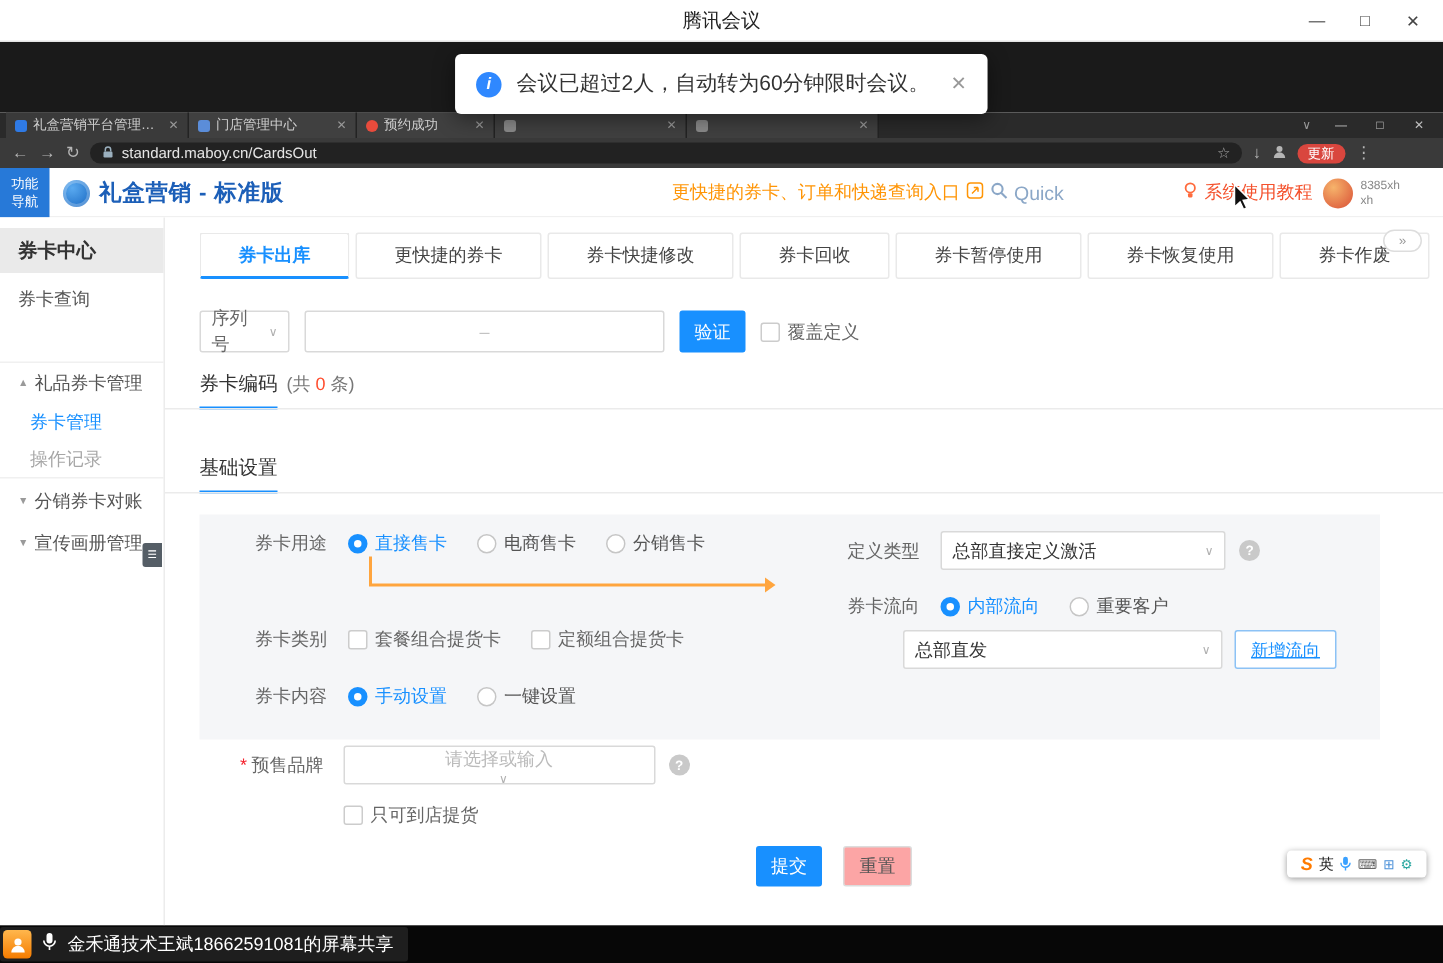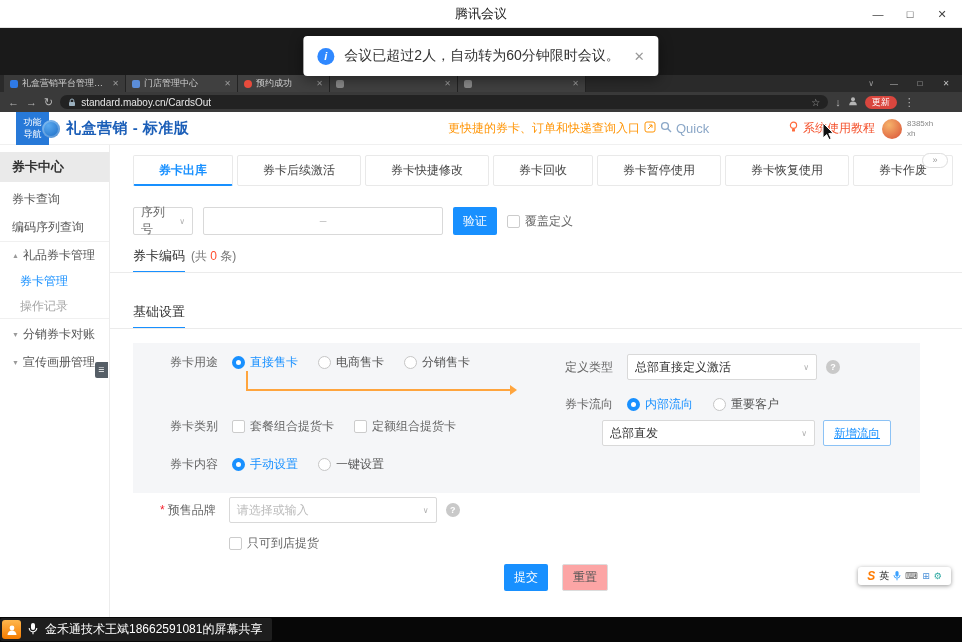--- a/index.html
+++ b/index.html
@@ -35,21 +35,21 @@
 
   .navbar{height:20px;background:#3a3a3a;display:flex;align-items:center;padding:0 8px;gap:7px;}
   .nav-ic{color:#b5b5b5;font-size:11px;line-height:1;}
   .urlbox{flex:1;height:14px;background:#222;border-radius:7px;display:flex;align-items:center;padding:0 8px;gap:5px;max-width:768px;}
   .urlbox .url{color:#e6e6e6;font-size:10px;flex:1;}
   .urlbox .star{color:#a5a5a5;font-size:10px;}
   .update-pill{height:13px;background:#d9463e;border-radius:7px;color:#fff;font-size:9px;display:flex;align-items:center;padding:0 7px;}
 
   
   .appbar{position:relative;height:33px;background:#fff;border-bottom:1px solid #f0f0f0;}
-  .nav-toggle{position:absolute;left:16px;top:0;width:33px;height:33px;background:#2779d8;color:#fff;font-size:9px;line-height:1.25;display:flex;flex-direction:column;align-items:center;justify-content:center;}
+  .nav-toggle{position:absolute;left:0;top:0;width:33px;height:33px;background:#2779d8;color:#fff;font-size:9px;line-height:1.25;display:flex;flex-direction:column;align-items:center;justify-content:center;}
   .brand{position:absolute;left:42px;top:0;height:33px;display:flex;align-items:center;gap:6px;}
   .brand-logo{width:18px;height:18px;border-radius:50%;background:radial-gradient(circle at 35% 30%,#5aaaf0,#1565c0);box-shadow:inset 0 0 0 2px rgba(255,255,255,.25);}
   .brand-text{font-size:15px;font-weight:bold;color:#1c5fb8;letter-spacing:.5px;}
   .share-center{position:absolute;left:278px;top:0;height:33px;display:flex;align-items:center;gap:5px;color:#ff9100;font-size:14px;font-weight:bold;}
   .promo{position:absolute;left:448px;top:0;height:33px;display:flex;align-items:center;gap:4px;color:#ff9506;font-size:12px;}
   .quick{position:absolute;left:660px;top:0;height:33px;display:flex;align-items:center;gap:4px;color:#8ba7c7;font-size:13px;}
   .tutorial{position:absolute;left:788px;top:0;height:33px;display:flex;align-items:center;gap:4px;color:#f4512c;font-size:12px;}
   .userbox{position:absolute;left:882px;top:0;height:33px;display:flex;align-items:center;gap:5px;}
   .avatar{width:20px;height:20px;border-radius:50%;background:radial-gradient(circle at 35% 30%,#f6b36b,#d94f35);}
   .uname{font-size:8px;color:#888;line-height:1.2;}
@@ -98,21 +98,21 @@
   .flabel{width:50px;font-size:12px;color:#666;margin-right:12px;flex:none;}
   .radio{display:flex;align-items:center;gap:5px;font-size:12px;color:#555;margin-right:20px;}
   .rdot{width:13px;height:13px;border-radius:50%;border:1px solid #c6c6c6;background:#fff;flex:none;}
   .radio.sel{color:#1890ff;}
   .radio.sel .rdot{border:4px solid #1890ff;}
   .conn-v{position:absolute;left:113px;top:28px;width:2px;height:19px;background:#ffa53e;}
   .conn-h{position:absolute;left:113px;top:46px;width:264px;height:2px;background:#ffa53e;}
   .conn-arrow{position:absolute;left:377px;top:42px;width:0;height:0;border-left:7px solid #ffa53e;border-top:5px solid transparent;border-bottom:5px solid transparent;}
   .sel-def{width:190px;height:26px;}
   .sel-flow{width:213px;height:26px;}
-  .sel-brand{width:208px;height:26px;}
+  .sel-brand{width:208px;height:26px;flex-direction:column;}
   .qmark{width:14px;height:14px;border-radius:50%;background:#c9c9c9;color:#fff;font-size:9px;font-weight:bold;display:flex;align-items:center;justify-content:center;margin-left:9px;flex:none;}
 
   .row-brand{position:absolute;left:50px;top:352px;display:flex;align-items:center;}
   .row-brand .req{color:#f5222d;font-size:12px;margin-right:3px;}
   .row-brand .flabel{width:auto;margin-right:13px;}
   .row-store{position:absolute;left:119px;top:390px;}
   .actions{position:absolute;left:378px;top:419px;display:flex;gap:14px;padding-left:16px;}
 
   
   .sogou{position:absolute;left:858px;top:539px;width:93px;height:18px;background:#fff;border-radius:3px;box-shadow:0 1px 4px rgba(0,0,0,.4);display:flex;align-items:center;justify-content:center;gap:4px;z-index:70;}
@@ -239,23 +239,20 @@
         </div>
       </div>
 
       <div class="appbody">
 
         <aside class="sidebar">
           <div class="sb-header">券卡中心</div>
           <div class="sb-item" style="top:41px">
               <span>券卡查询</span>
             </div>
-          <div class="sb-item" style="top:69px">
-              <span>编码序列查询</span>
-            </div>
           <div class="sb-line" style="top:96px"></div>
           <div class="sb-item" style="top:97px">
             <span class="caret">▲</span>
             <span>礼品券卡管理</span>
           </div>
           <div class="sb-item sub active" style="top:123px">
               <span>券卡管理</span>
             </div>
           <div class="sb-item sub muted" style="top:148px">
               <span>操作记录</span>
@@ -269,21 +266,21 @@
             <span class="caret">▼</span>
             <span>宣传画册管理</span>
           </div>
           <div class="sb-handle">☰</div>
         </aside>
 
         <main class="content">
 
           <div class="main-tabs">
             <span class="mtab active">券卡出库</span>
-            <span class="mtab">券卡后续激活</span>
+            <span class="mtab">更快捷的券卡</span>
             <span class="mtab">券卡快捷修改</span>
             <span class="mtab">券卡回收</span>
             <span class="mtab">券卡暂停使用</span>
             <span class="mtab">券卡恢复使用</span>
             <span class="mtab">券卡作废</span>
           </div>
           <button class="expand-pill">»</button>
 
           <div class="form-row">
             <div class="select sel-serial">

